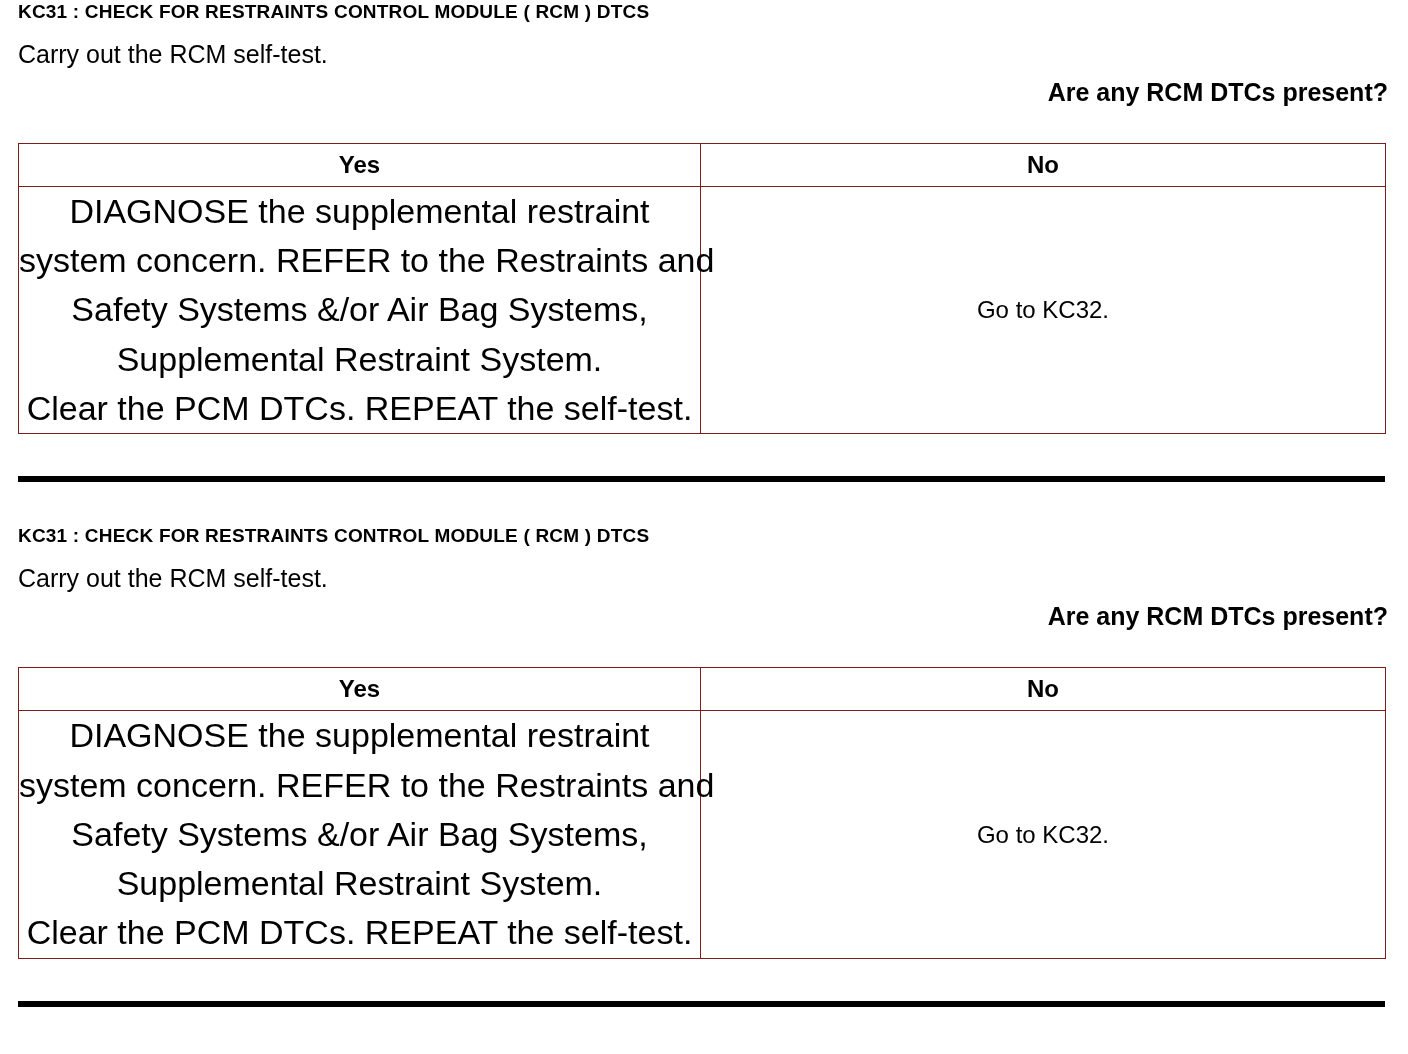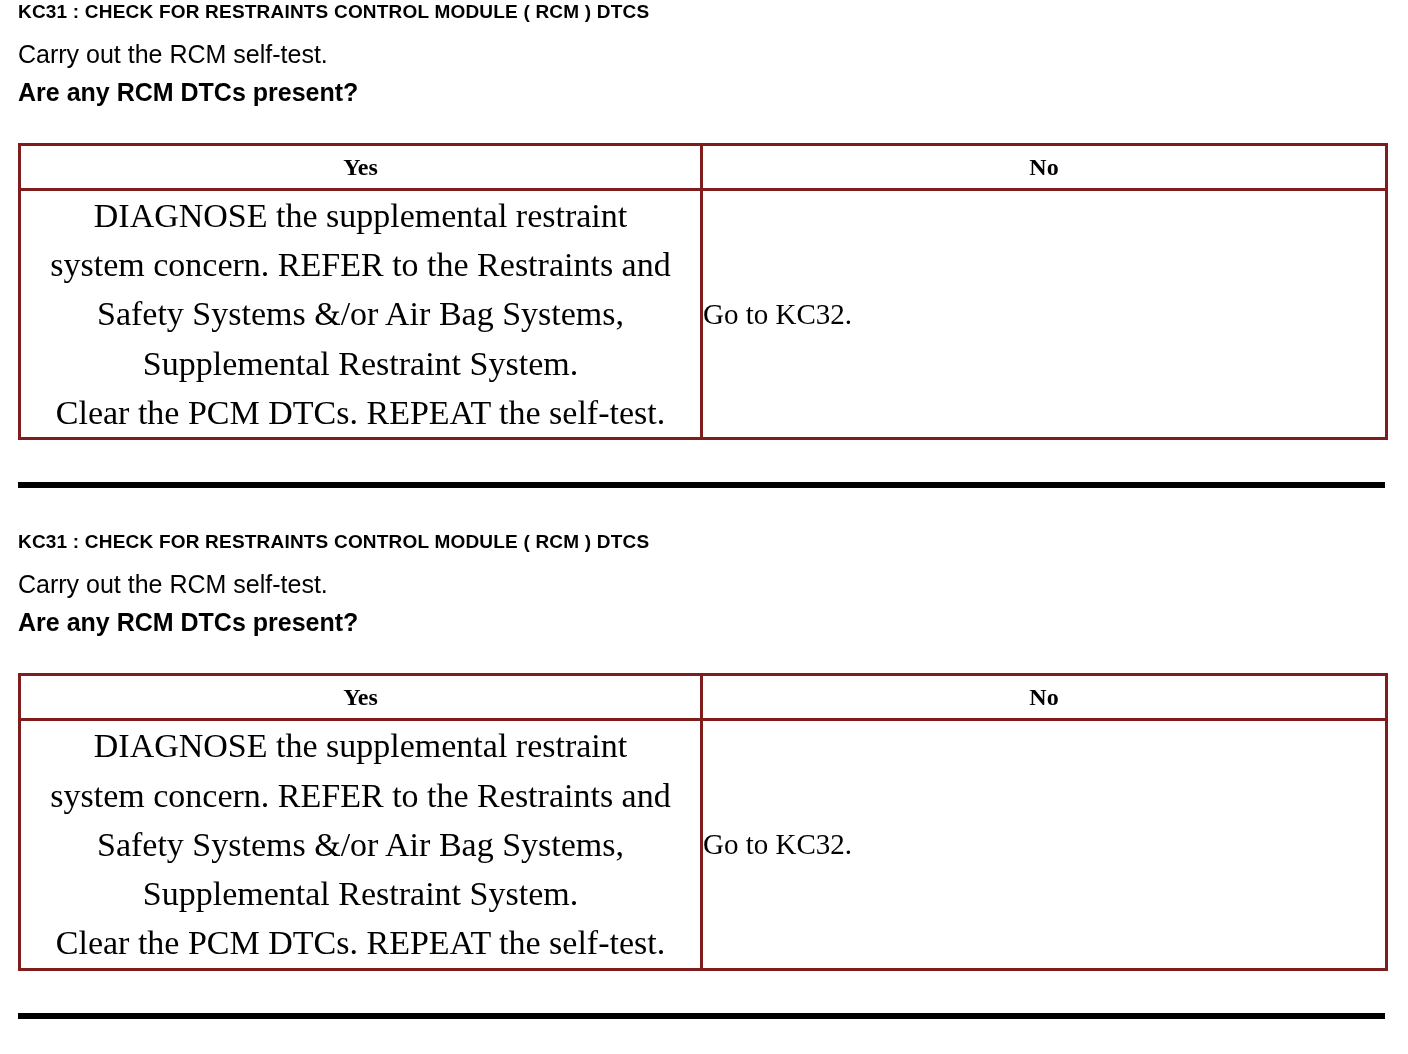--- a/index.html
+++ b/index.html
@@ -32,53 +32,53 @@
     font-size: 25px;
     font-weight: normal;
     margin: 12px 0 8px 0;
     line-height: 1.2;
   }
   .question {
     font-size: 25px;
     font-weight: bold;
     margin: 0 0 0 0;
     line-height: 1.2;
+    text-align: right;
   }
   .result-table {
     border-collapse: collapse;
     width: 1367px;
     margin-top: 36px;
     table-layout: fixed;
   }
   .result-table th,
   .result-table td {
-    border: 3px solid #7f1d1d;
+    border: 1px solid #7f1d1d;
     padding: 0;
     vertical-align: middle;
-    font-family: Liberation Serif, serif;
   }
   .result-table th {
     font-size: 24px;
     font-weight: bold;
     text-align: center;
     height: 42px;
     line-height: 42px;
   }
   .col-yes { width: 682px; }
   .col-no  { width: 685px; }
   .cell-yes {
     text-align: center;
     font-size: 34px;
     line-height: 1.45;
     padding: 4px 2px 6px 2px;
     height: 190px;
   }
   .cell-no {
-    text-align: left;
-    font-size: 29px;
+    text-align: center;
+    font-size: 24px;
     height: 190px;
   }
   .cell-yes .line {
     white-space: nowrap;
   }
   .divider {
     border: none;
     border-top: 6px solid #000000;
     margin: 42px 0 0 0;
     width: 1367px;

